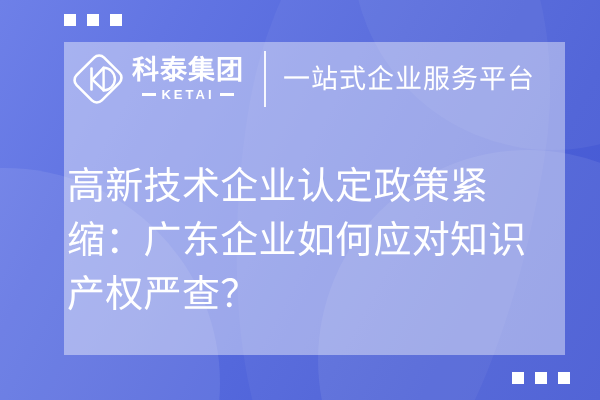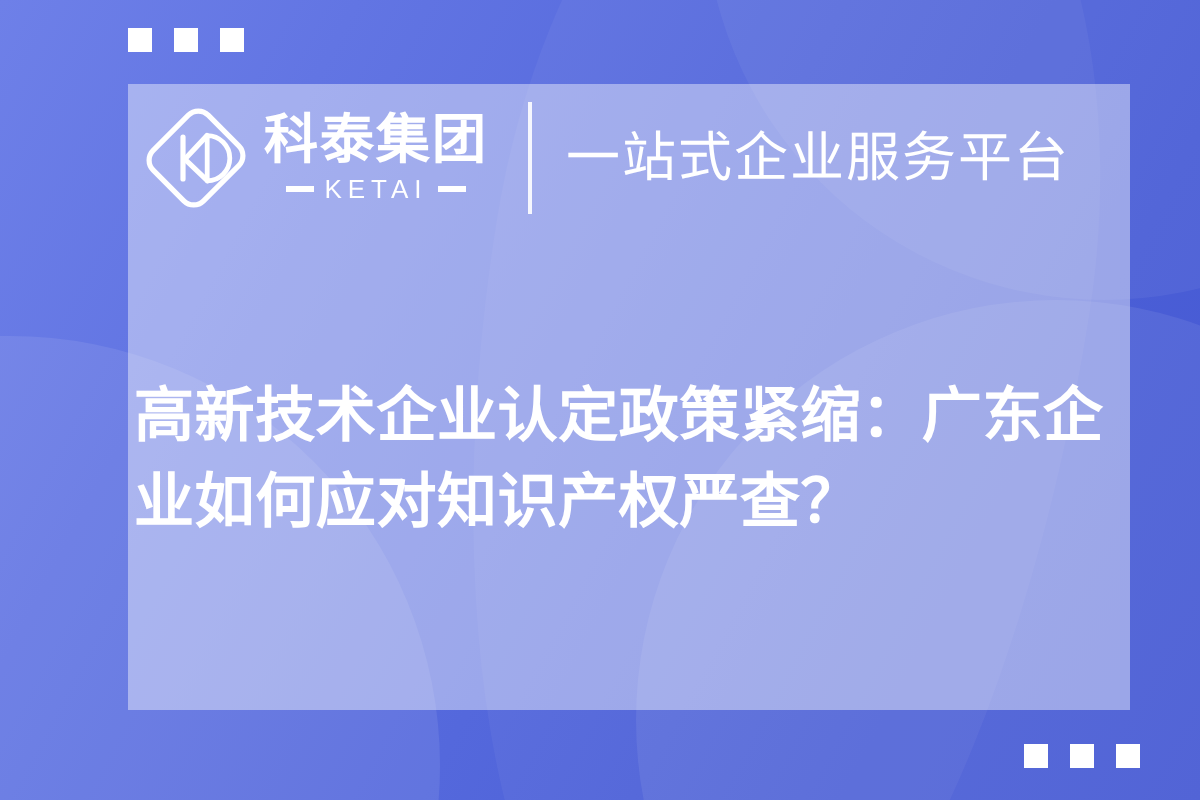--- a/index.html
+++ b/index.html
@@ -127,21 +127,21 @@
     gap: 5px;
     margin-top: 4px;
   }
   .logo-en-row .rule {
     width: 14px;
     height: 3px;
     background: #ffffff;
   }
   .logo-en {
     font-size: 13px;
-    font-weight: 400;
+    font-weight: 700;
     color: #ffffff;
     letter-spacing: 3px;
     white-space: nowrap;
   }
 
   .divider {
     width: 2px;
     height: 56px;
     background: rgba(255, 255, 255, 0.9);
     margin: 0 17px 0 20px;
@@ -167,26 +167,25 @@
     margin-top: 3px;
     white-space: nowrap;
   }
 
   
   .headline {
     position: absolute;
     left: 67px;
     top: 160px;
     width: 492px;
-    font-size: 30px;
-    font-weight: 700;
+    font-size: 38px;
+    font-weight: 400;
     line-height: 1.42;
     color: #ffffff;
     letter-spacing: 0.3px;
-    margin-top: 28px;
   }
 </style>
 </head>
 <body>
 
 <div class="banner">
 
   <div class="blob blob-tr"></div>
   <div class="sweep"></div>
   <div class="blob blob-bl"></div>

